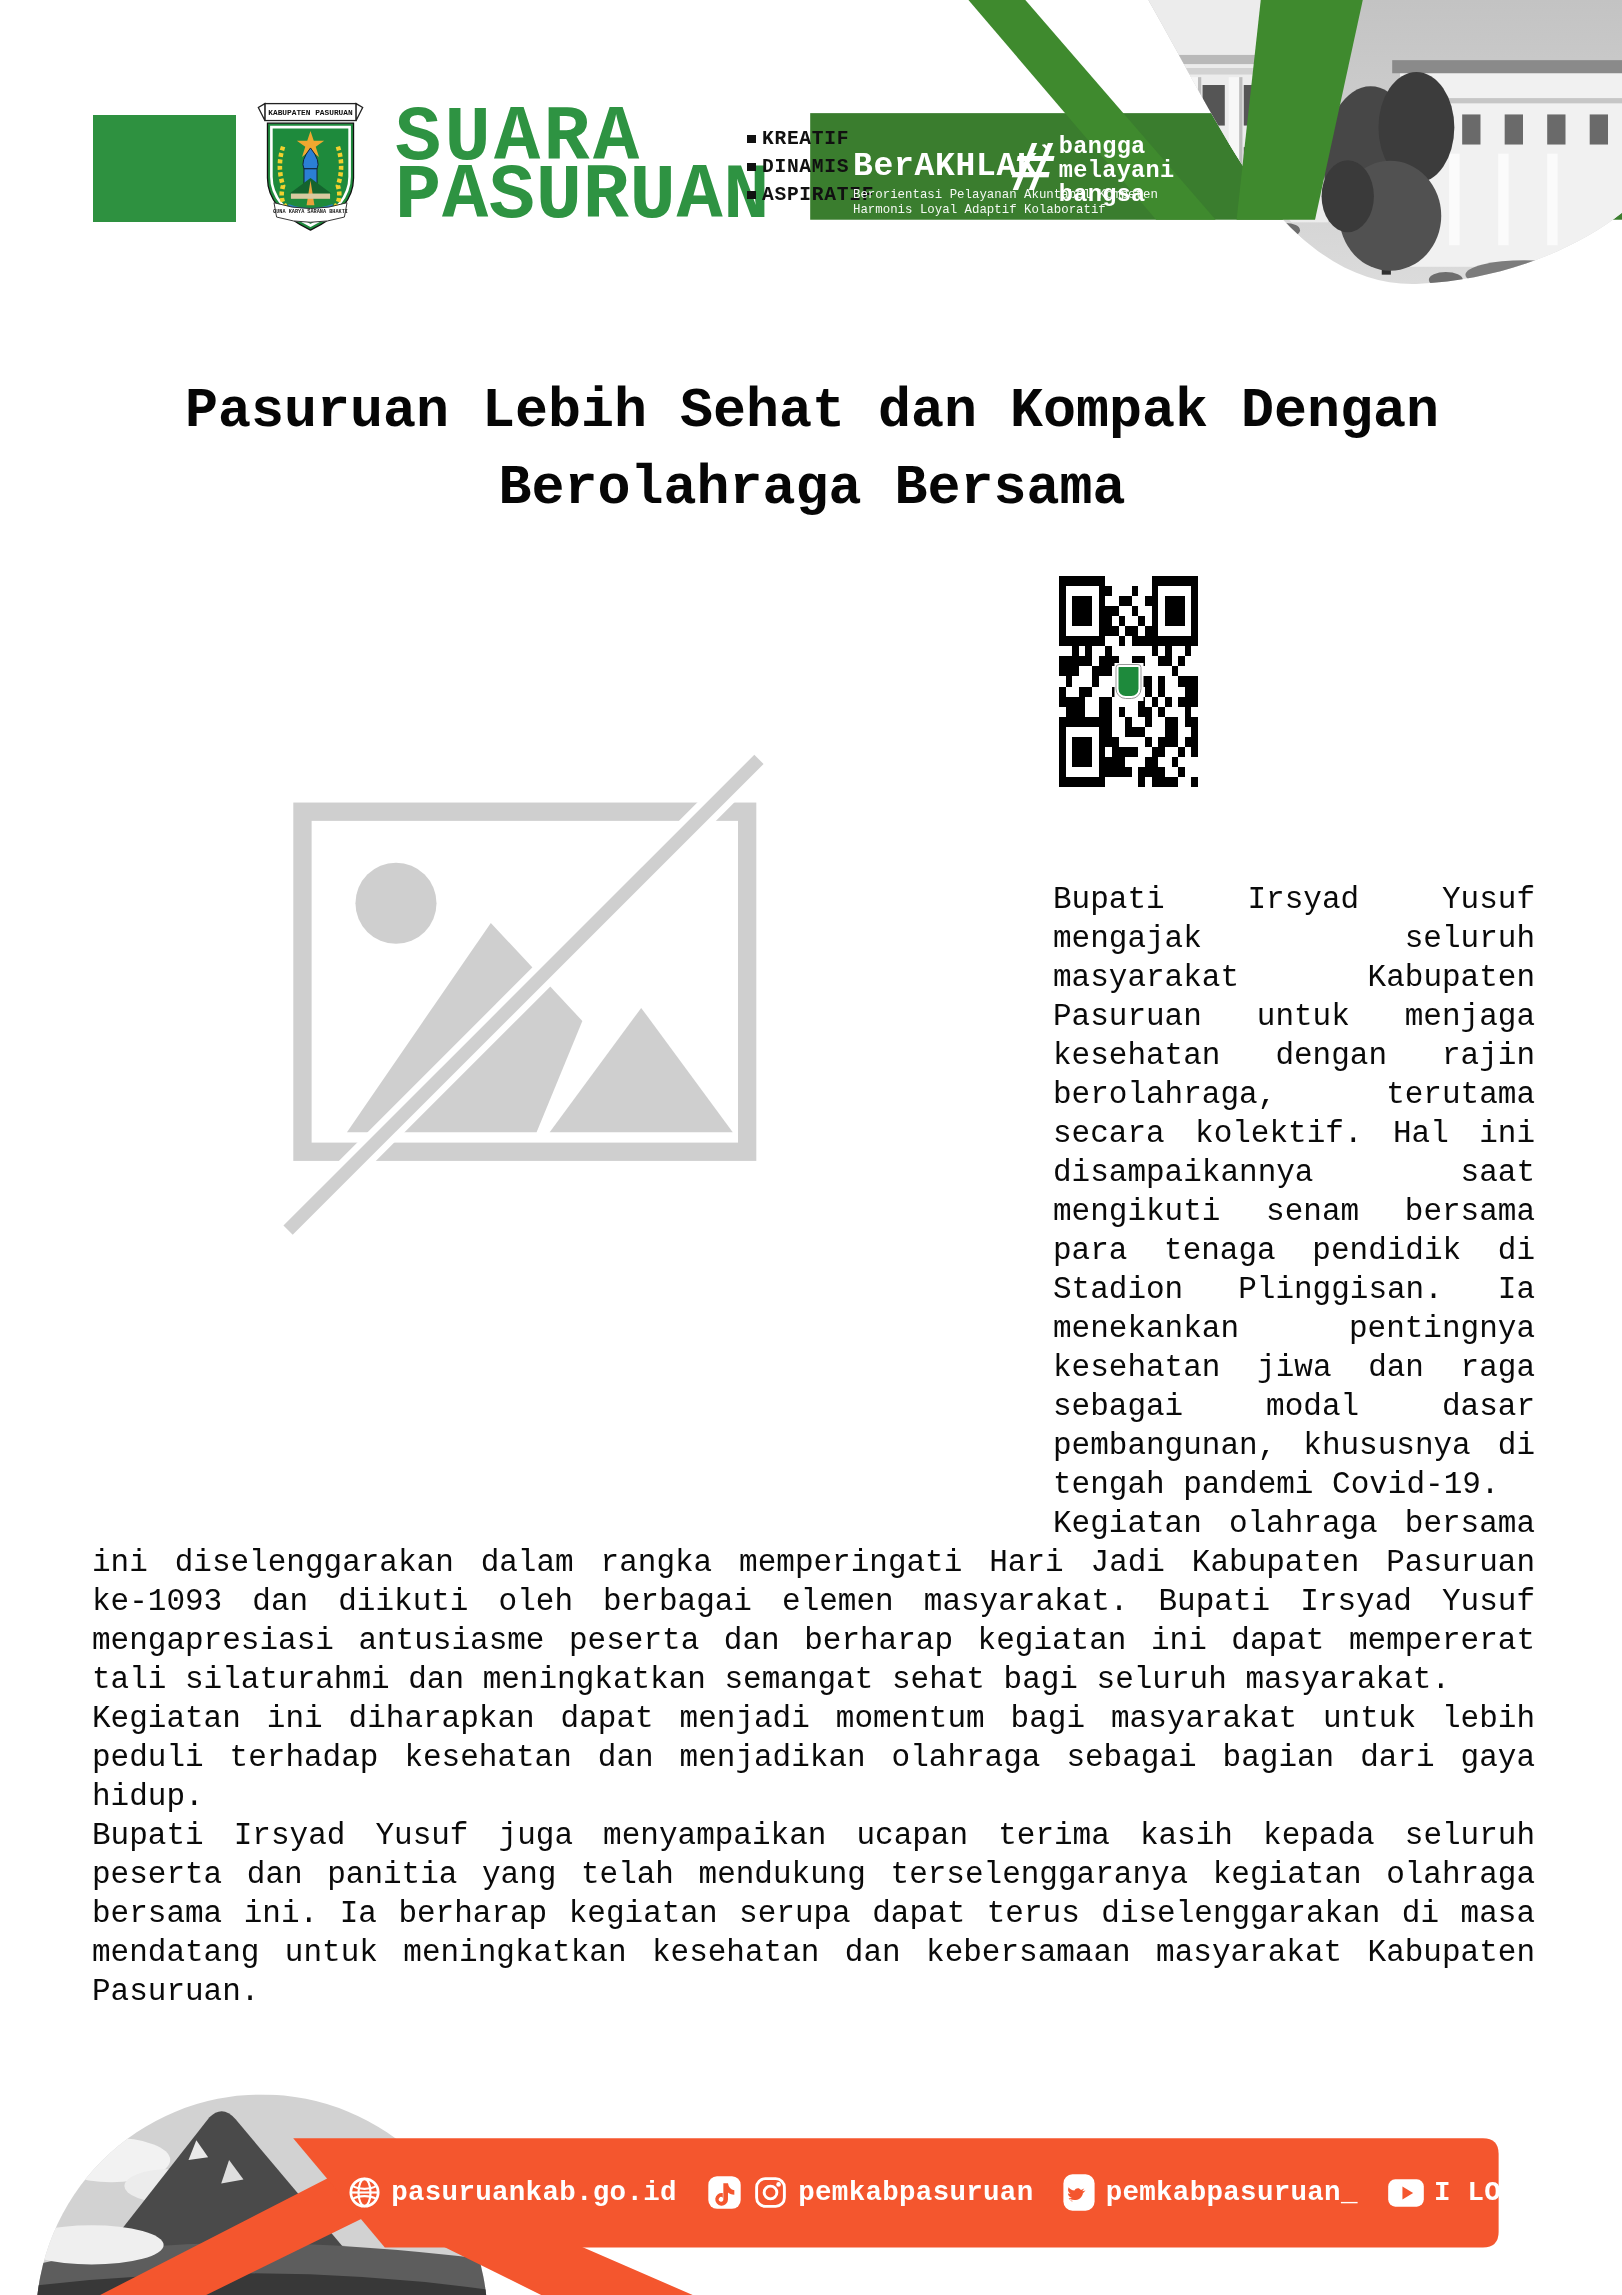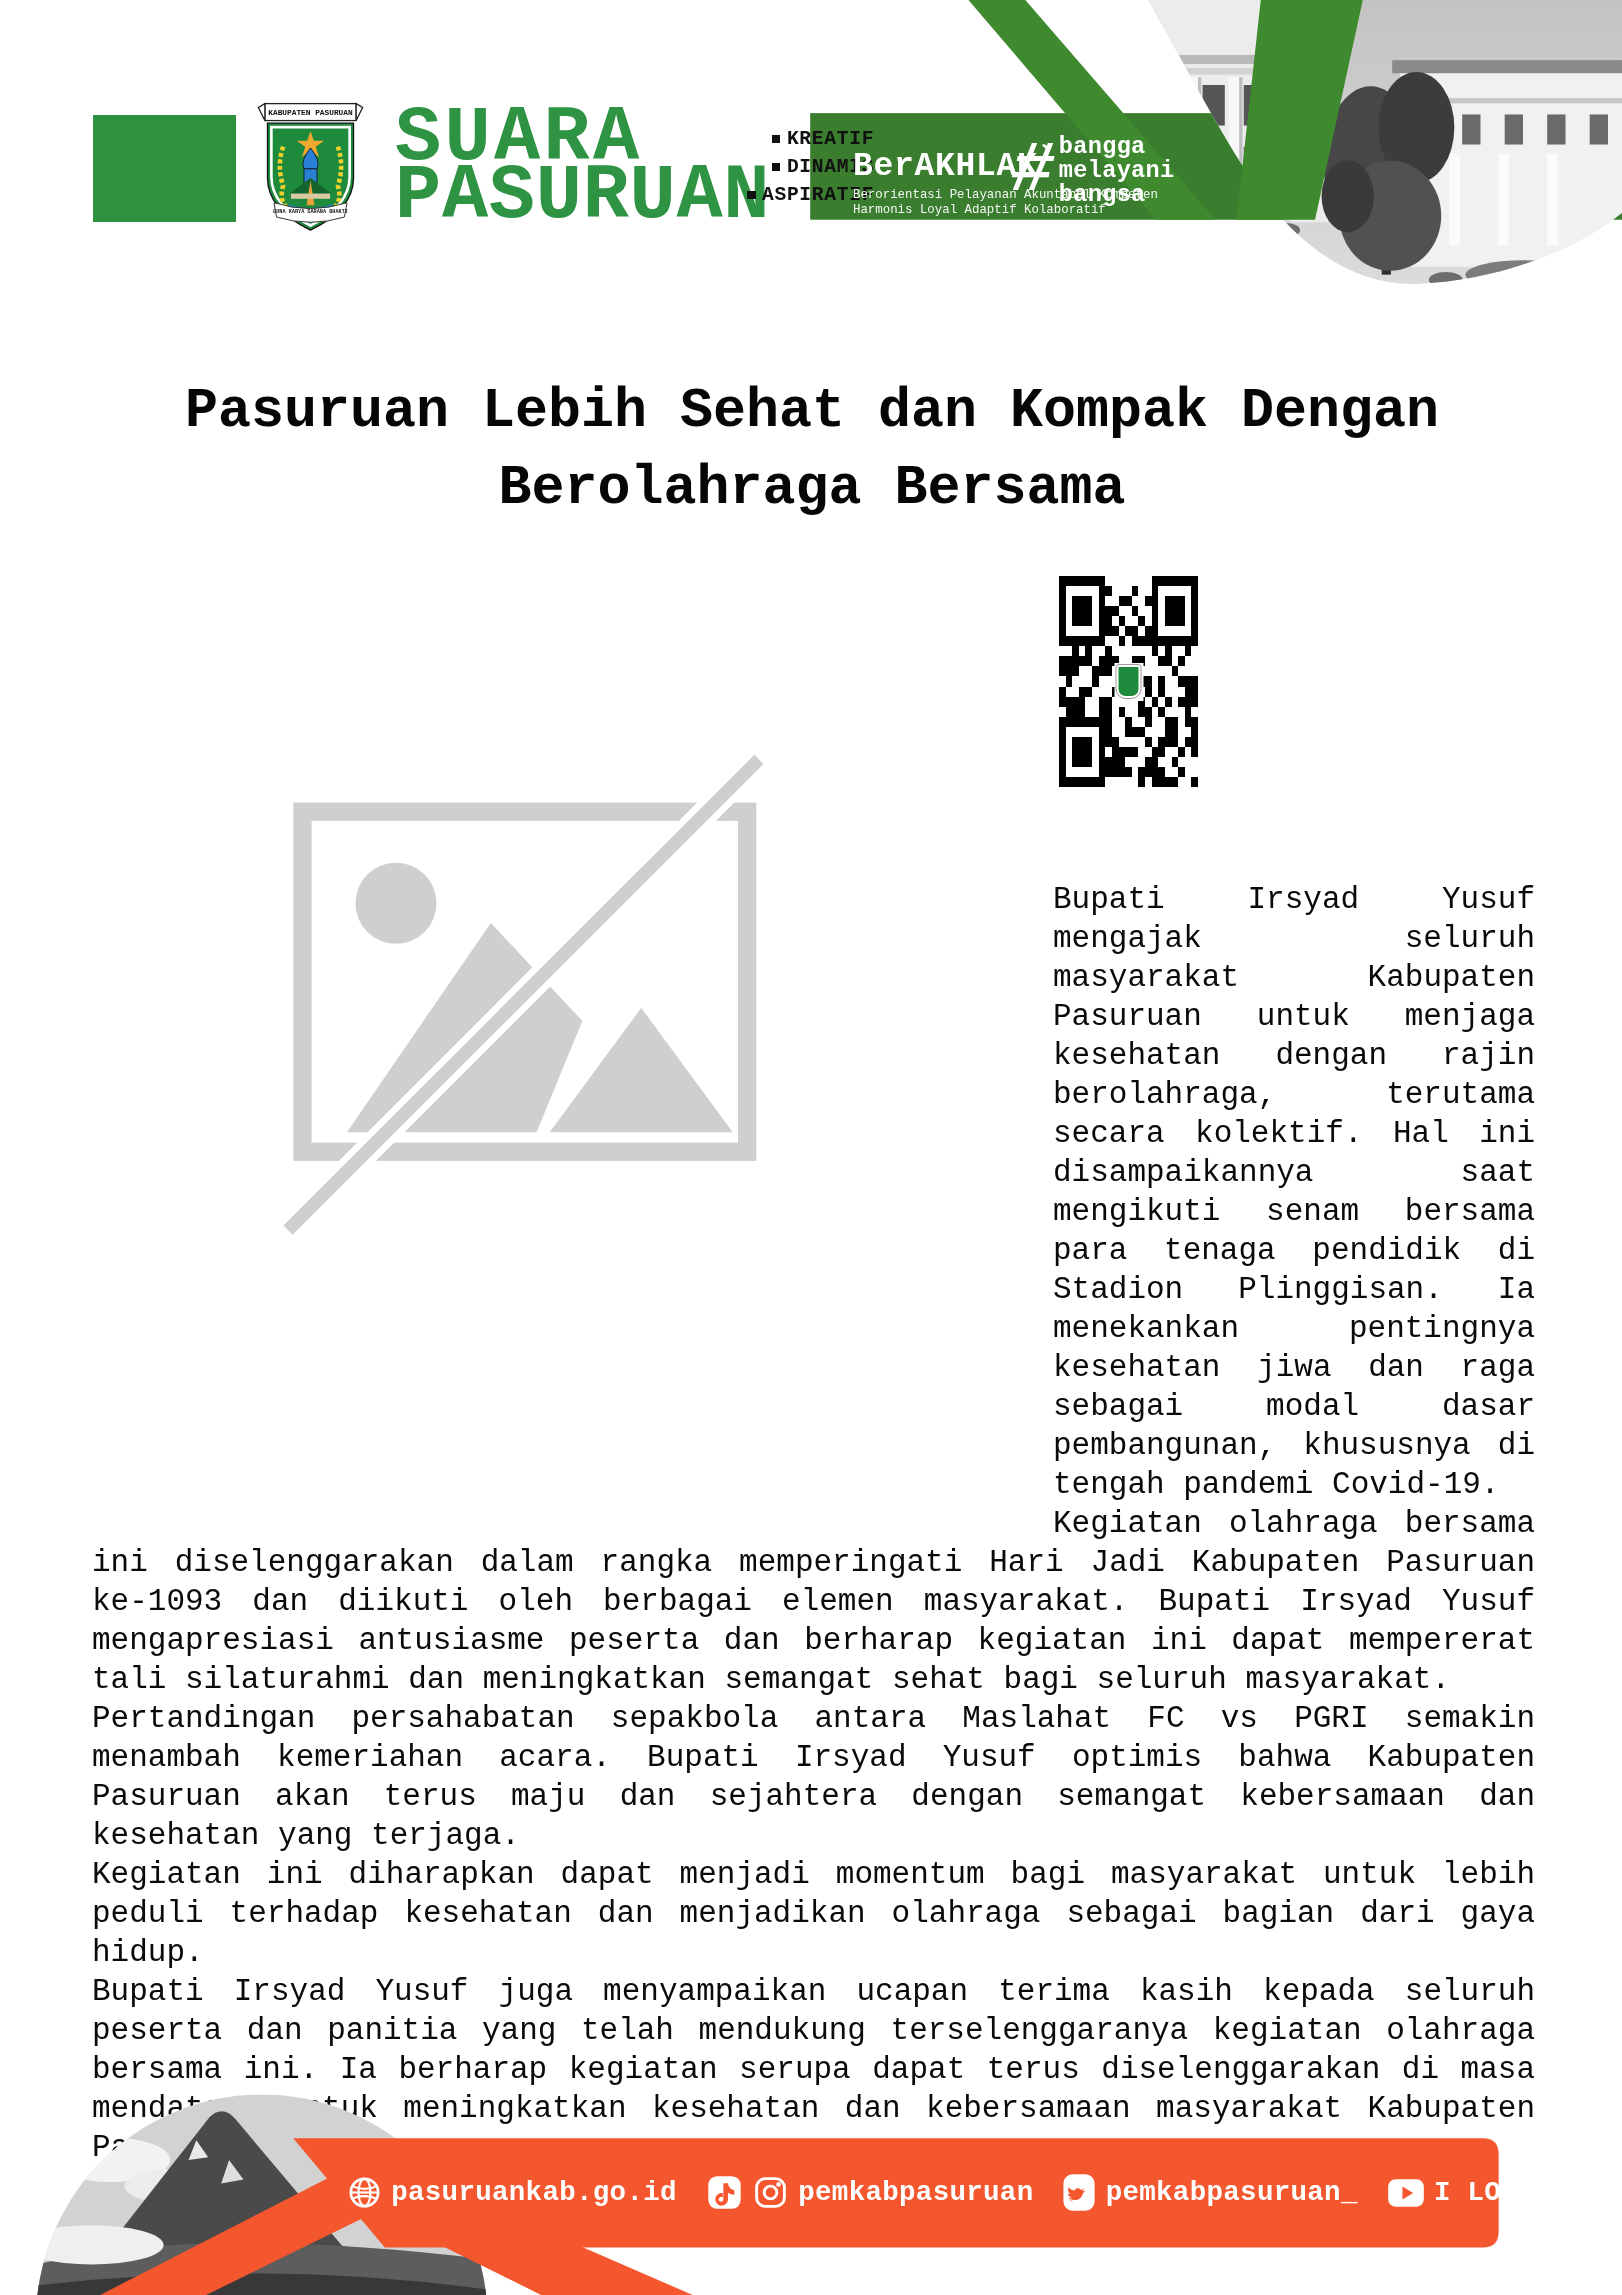--- a/index.html
+++ b/index.html
@@ -7,21 +7,21 @@
         font-family:Liberation Mono, monospace;}
 
   
   #header-art{position:absolute;left:0;top:0;}
   .logo-rect{position:absolute;left:93px;top:115px;width:143px;height:107px;background:#2E9140;}
   .crest{position:absolute;left:257px;top:101px;}
   .brand{position:absolute;left:395px;top:110px;line-height:58px;color:#2E9342;font-weight:bold;}
   .brand .l1{font-size:77px;letter-spacing:3.3px;}
   .brand .l2{font-size:77px;letter-spacing:0.7px;}
   .tagline{position:absolute;left:747px;top:128px;}
-  .tagline .titem{display:flex;align-items:center;margin-bottom:5.9px;font-size:19.6px;font-weight:bold;color:#111;letter-spacing:0.7px;justify-content:flex-end;}
+  .tagline .titem{display:flex;align-items:center;margin-bottom:5.9px;font-size:19.6px;font-weight:bold;color:#111;letter-spacing:0.7px;}
   .tagline .sq{width:8.5px;height:8.5px;background:#111;margin-right:6.5px;flex:0 0 auto;}
   .berakhlak{position:absolute;left:853px;top:148px;color:#fff;}
   .berakhlak .bt{font-size:33px;font-weight:bold;letter-spacing:0.7px;position:relative;display:inline-block;}
   .berakhlak .chev{position:absolute;right:-17px;top:-14.4px;font-size:26px;font-weight:bold;transform:rotate(-12deg);}
   .berakhlak .bs{font-size:12.4px;line-height:15.7px;font-weight:300;opacity:.95;margin-top:2.6px;}
   .hashtag{position:absolute;left:1011px;top:135px;display:flex;color:#fff;align-items:center;}
   .hashtag .hsym{font-size:71px;font-weight:bold;font-style:italic;line-height:65px;margin-right:5.2px;}
   .hashtag .hwords{font-size:23.6px;font-weight:bold;line-height:24px;letter-spacing:0.3px;}
 
   
@@ -664,21 +664,20 @@
       <polygon points="420,610 560,420 700,610" fill="#cfcfcf"></polygon>
       <line x1="20" y1="760" x2="740" y2="40" stroke="#ffffff" stroke-width="40"></line>
       <line x1="20" y1="760" x2="740" y2="40" stroke="#cfcfcf" stroke-width="20"></line>
     </svg>
   </div>
 
   <div class="article">
     <div class="col-spacer"></div>
     <p>Bupati Irsyad Yusuf mengajak seluruh masyarakat Kabupaten Pasuruan untuk menjaga kesehatan dengan rajin berolahraga, terutama secara kolektif. Hal ini disampaikannya saat mengikuti senam bersama para tenaga pendidik di Stadion Plinggisan. Ia menekankan pentingnya kesehatan jiwa dan raga sebagai modal dasar pembangunan, khususnya di tengah pandemi Covid-19.</p>
     <p>Kegiatan olahraga bersama ini diselenggarakan dalam rangka memperingati Hari Jadi Kabupaten Pasuruan ke-1093 dan diikuti oleh berbagai elemen masyarakat. Bupati Irsyad Yusuf mengapresiasi antusiasme peserta dan berharap kegiatan ini dapat mempererat tali silaturahmi dan meningkatkan semangat sehat bagi seluruh masyarakat.</p>
-    <p>Pertandingan persahabatan sepakbola antara Maslahat FC vs PGRI semakin menambah kemeriahan acara. Bupati Irsyad Yusuf optimis bahwa Kabupaten Pasuruan akan terus maju dan sejahtera dengan semangat kebersamaan dan kesehatan yang terjaga.</p>
     <p>Kegiatan ini diharapkan dapat menjadi momentum bagi masyarakat untuk lebih peduli terhadap kesehatan dan menjadikan olahraga sebagai bagian dari gaya hidup.</p>
     <p>Bupati Irsyad Yusuf juga menyampaikan ucapan terima kasih kepada seluruh peserta dan panitia yang telah mendukung terselenggaranya kegiatan olahraga bersama ini. Ia berharap kegiatan serupa dapat terus diselenggarakan di masa mendatang untuk meningkatkan kesehatan dan kebersamaan masyarakat Kabupaten Pasuruan.</p>
   </div>
 
   <svg id="footer-art" width="1623" height="267" viewBox="0 3100 2480 408">
     <defs>
       <clipPath id="mtnClip">
           <circle cx="400" cy="3545" r="345"></circle>
         </clipPath>
     </defs>

